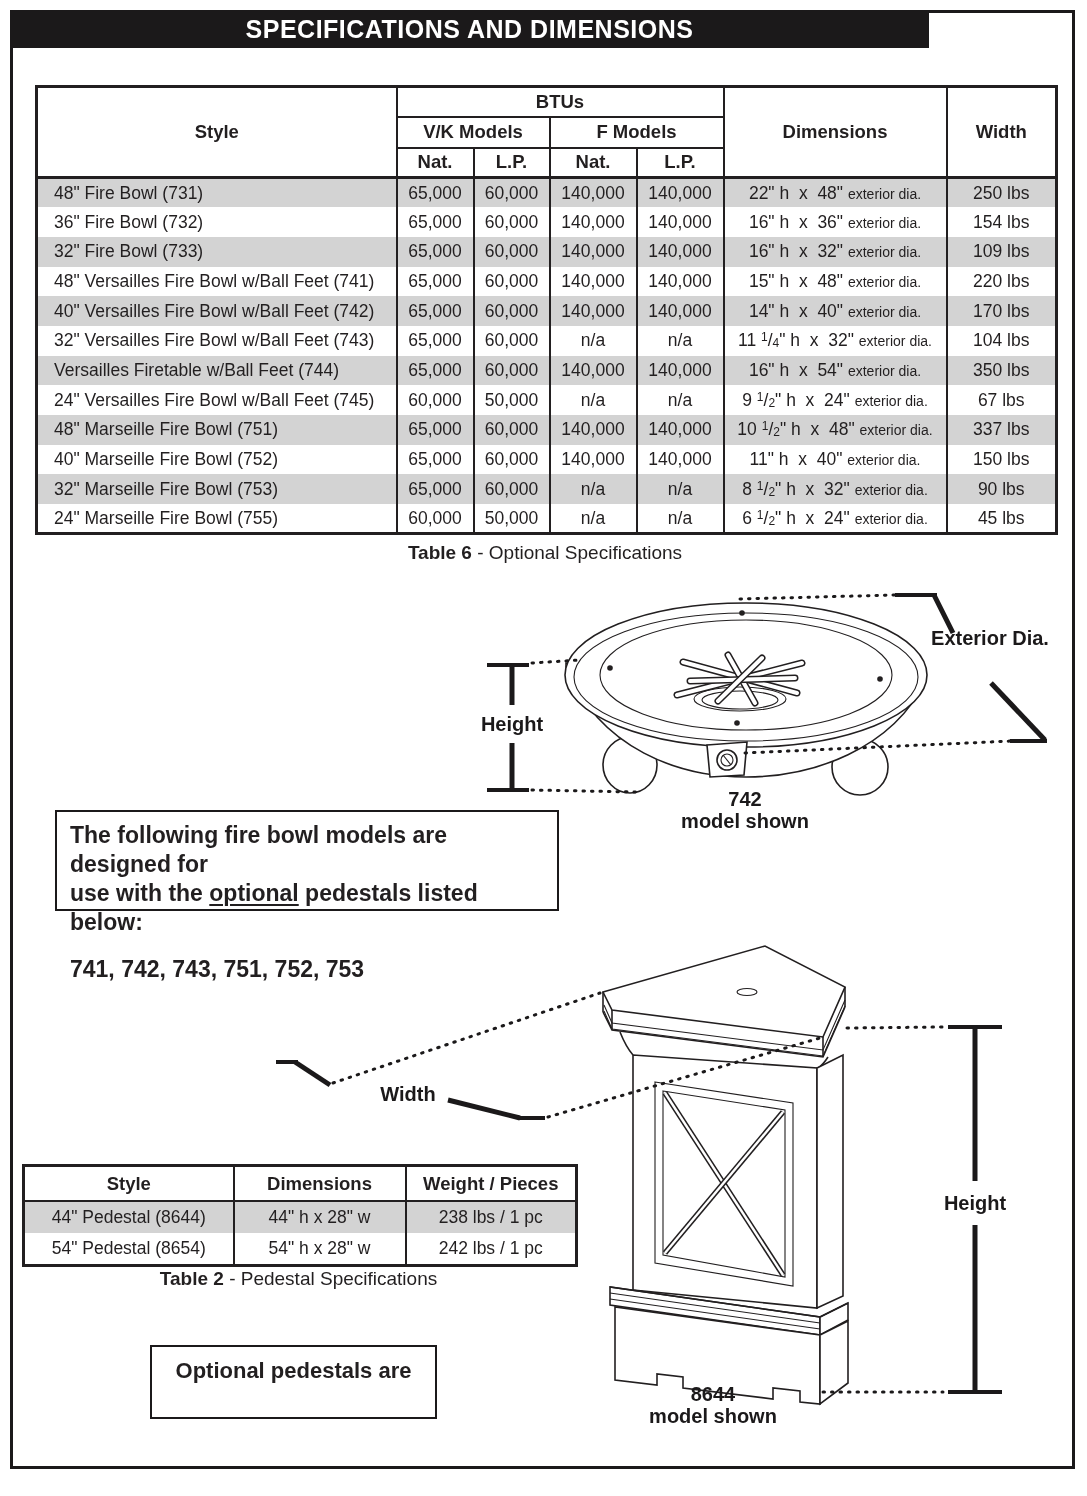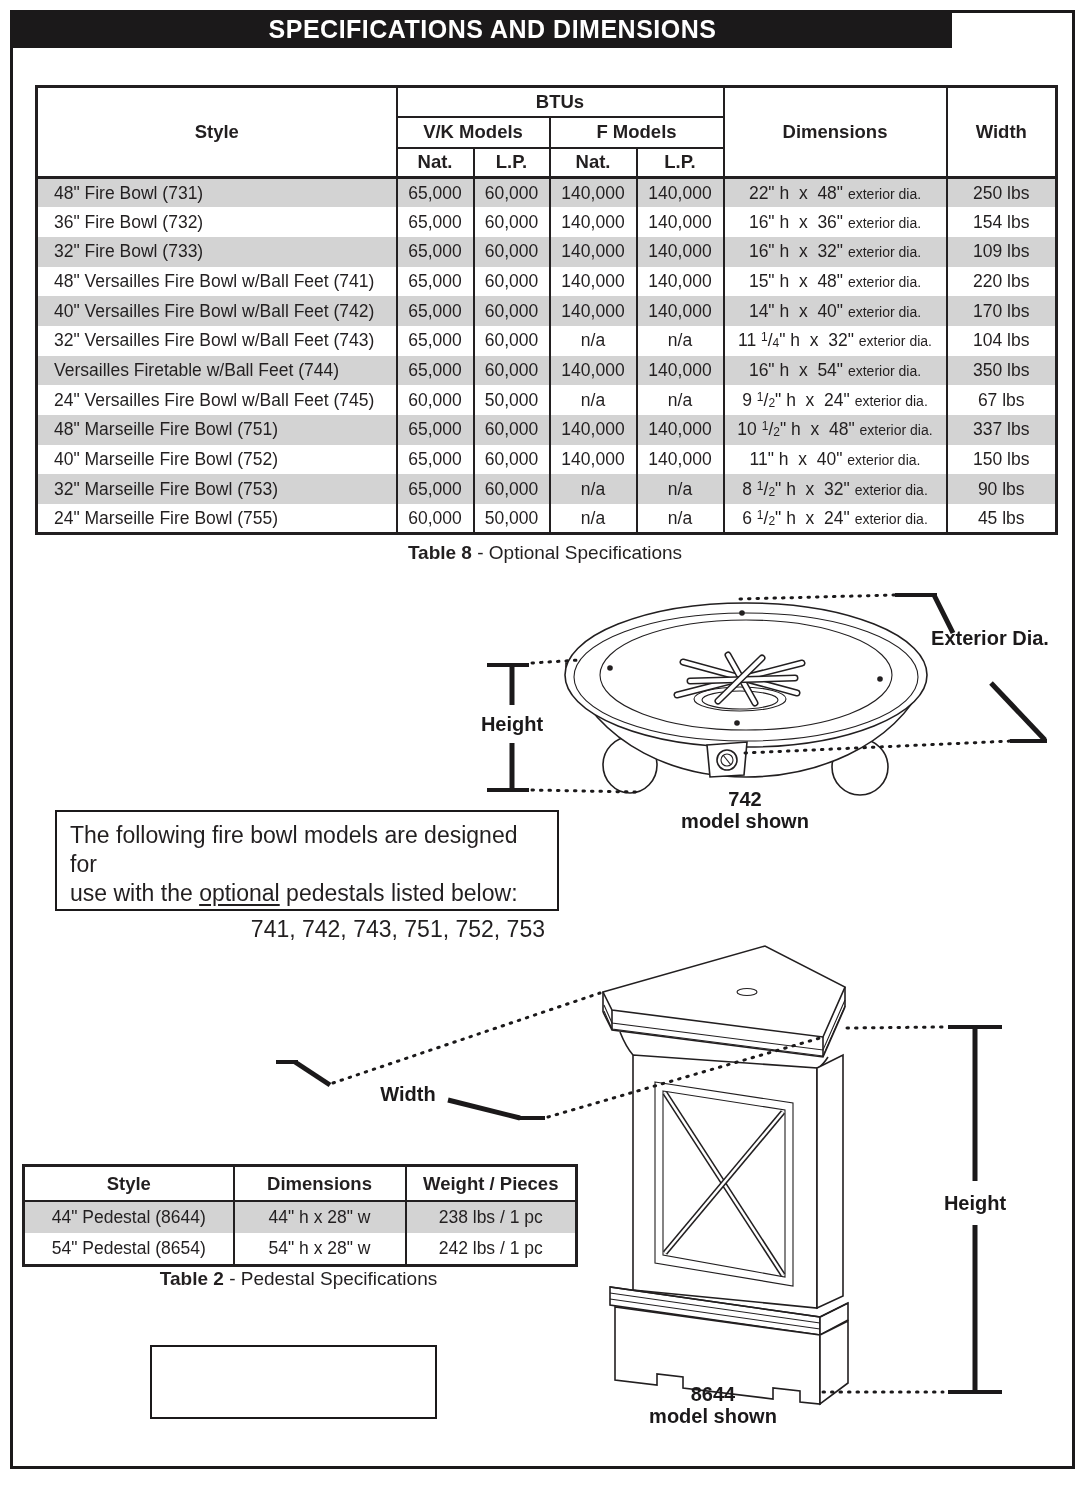--- a/index.html
+++ b/index.html
@@ -1,19 +1,19 @@
 <!DOCTYPE html>
 <html><head>
 <meta charset="utf-8">
 <style>
   html,body{margin:0;padding:0;background:#fff;}
   body{width:1087px;height:1496px;position:relative;font-family:"Liberation Sans",sans-serif;color:#221f20;}
   .frame{position:absolute;left:10px;top:10px;width:1059px;height:1453px;border:3px solid #1b191a;background:#fff;}
   .titlebar{position:absolute;left:10px;top:10px;width:919px;height:38px;background:#1b191a;color:#fff;
-            display:flex;align-items:center;justify-content:center;font-size:25px;font-weight:bold;letter-spacing:.5px;padding-left:23px;}
+            display:flex;align-items:center;justify-content:center;font-size:25px;font-weight:bold;letter-spacing:.5px;}
   
   table{border-collapse:collapse;table-layout:fixed;background:#fff;}
   #t1{position:absolute;left:35px;top:85px;width:1020px;border:3px solid #221f20;}
   #t1 th{border:2px solid #221f20;font-size:18.5px;font-weight:bold;padding:0;}
   #t1 thead{border-bottom:3px solid #221f20;}
   #t1 tr.hr1{height:30px}#t1 tr.hr2{height:31px}#t1 tr.hr3{height:30px}
   #t1 tbody tr{height:29.7px}
   #t1 td{border-left:2px solid #221f20;border-right:2px solid #221f20;border-top:none;border-bottom:none;
          font-size:17.5px;text-align:center;padding:0;white-space:nowrap;overflow:hidden;}
   #t1 td.style{text-align:left;padding-left:16px;}
@@ -23,23 +23,23 @@
   .fn{font-size:12px;vertical-align:0.42em;}
   .fd{font-size:12px;vertical-align:-0.05em;}
   #t2{position:absolute;left:22px;top:1164px;width:553px;border:3px solid #221f20;}
   #t2 th{border:2px solid #221f20;border-bottom:2.5px solid #221f20;font-size:18.5px;font-weight:bold;height:33px;padding:0;}
   #t2 td{border-left:2px solid #221f20;border-right:2px solid #221f20;font-size:17.5px;text-align:center;height:31px;padding:0;white-space:nowrap;}
   .caption{position:absolute;text-align:center;font-size:19px;}
   #cap1{left:35px;top:542px;width:1020px;}
   #cap2{left:22px;top:1268px;width:553px;}
   .caption b{font-weight:bold;}
   
-  .notebox{position:absolute;border:2.5px solid #1b191a;background:#fff;font-weight:normal;box-sizing:border-box;}
+  .notebox{position:absolute;border:2.5px solid #1b191a;background:#fff;font-weight:bold;box-sizing:border-box;}
   #note1{left:55px;top:810px;width:504px;height:101px;font-size:23px;line-height:1.26;padding:9px 12px 0 13px;}
-  #note1 .models{text-align:right;margin-top:7px;}
+  #note1 .models{text-align:left;margin-top:18px;}
   .u{text-decoration:underline;text-decoration-thickness:2px;text-underline-offset:3px;}
   #note2{left:150px;top:1345px;width:287px;height:74px;font-size:22px;text-align:center;padding-top:8px;line-height:1.45;}
   
   svg{position:absolute;overflow:visible;}
   #figBowl{left:440px;top:575px;}
   #figPed{left:270px;top:935px;}
   .ln{fill:none;stroke:#221f20;stroke-width:1.6px;}
   .fw{fill:#fff;stroke:#221f20;stroke-width:1.6px;}
   .thn{fill:none;stroke:#221f20;stroke-width:1.1px;}
   .thk{fill:none;stroke:#1b191a;stroke-width:5px;}
@@ -192,21 +192,21 @@
         <td>60,000</td>
         <td>50,000</td>
         <td>n/a</td>
         <td>n/a</td>
         <td>6 <span class="fr"><span class="fn">1</span>/<span class="fd">2</span></span>" h&nbsp; x &nbsp;24" <span class="ext">exterior dia.</span></td>
         <td>45 lbs</td>
       </tr>
     </tbody>
 </table>
 <div class="caption" id="cap1">
-  <b>Table 8</b><span> - Optional Specifications</span>
+  <b>Table 6</b><span> - Optional Specifications</span>
 </div>
 
 <svg id="figBowl" width="630" height="270" viewBox="0 0 630 270">
 
   <ellipse class="fw" cx="190" cy="190" rx="27" ry="28"></ellipse>
   <ellipse class="fw" cx="420" cy="192" rx="28" ry="28"></ellipse>
 
   <path class="fw" d="M126,92 C160,175 240,202 306,202 C372,202 452,175 486,105 L486,100 L126,88 Z"></path>
 
   <ellipse class="fw" cx="306" cy="100" rx="181" ry="72"></ellipse>
@@ -358,13 +358,14 @@
         <td>54" h  x  28" w</td>
         <td>242 lbs / 1 pc</td>
       </tr>
     </tbody>
 </table>
 <div class="caption" id="cap2">
   <b>Table 2</b><span> - Pedestal Specifications</span>
 </div>
 
 <div class="notebox" id="note2">
+  <div>Optional pedestals are</div>
 </div>
 
 </body></html>

